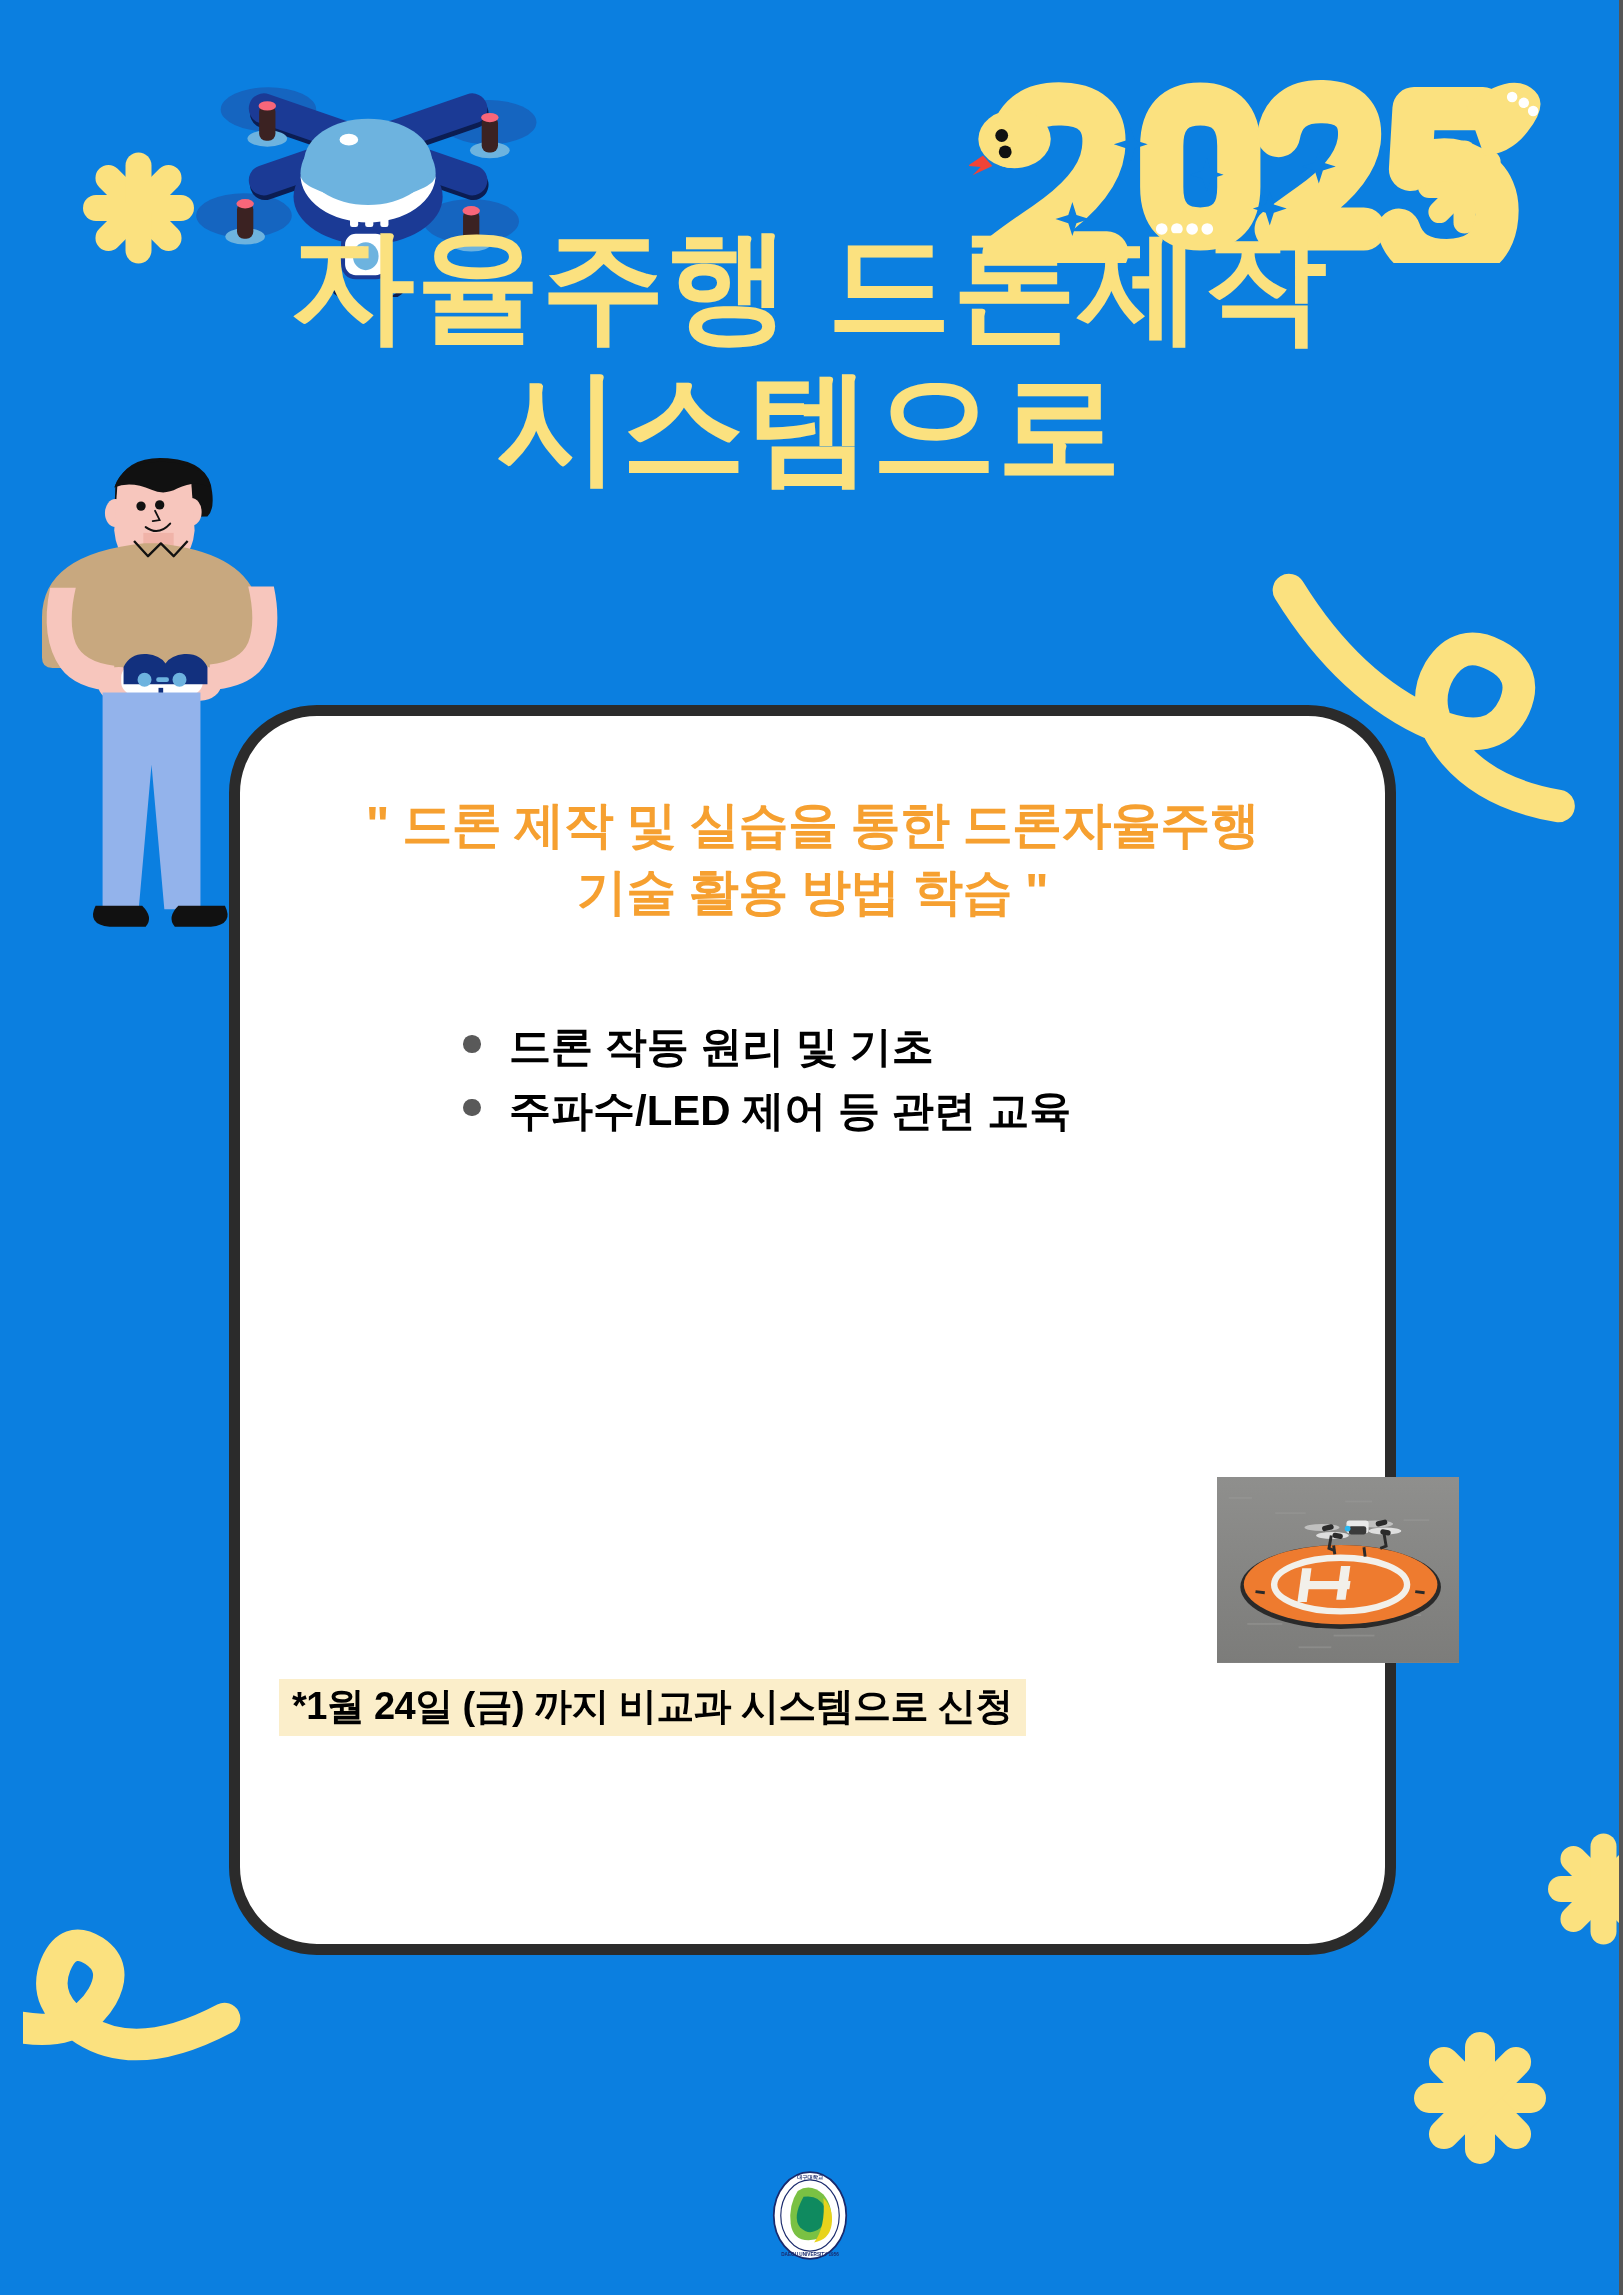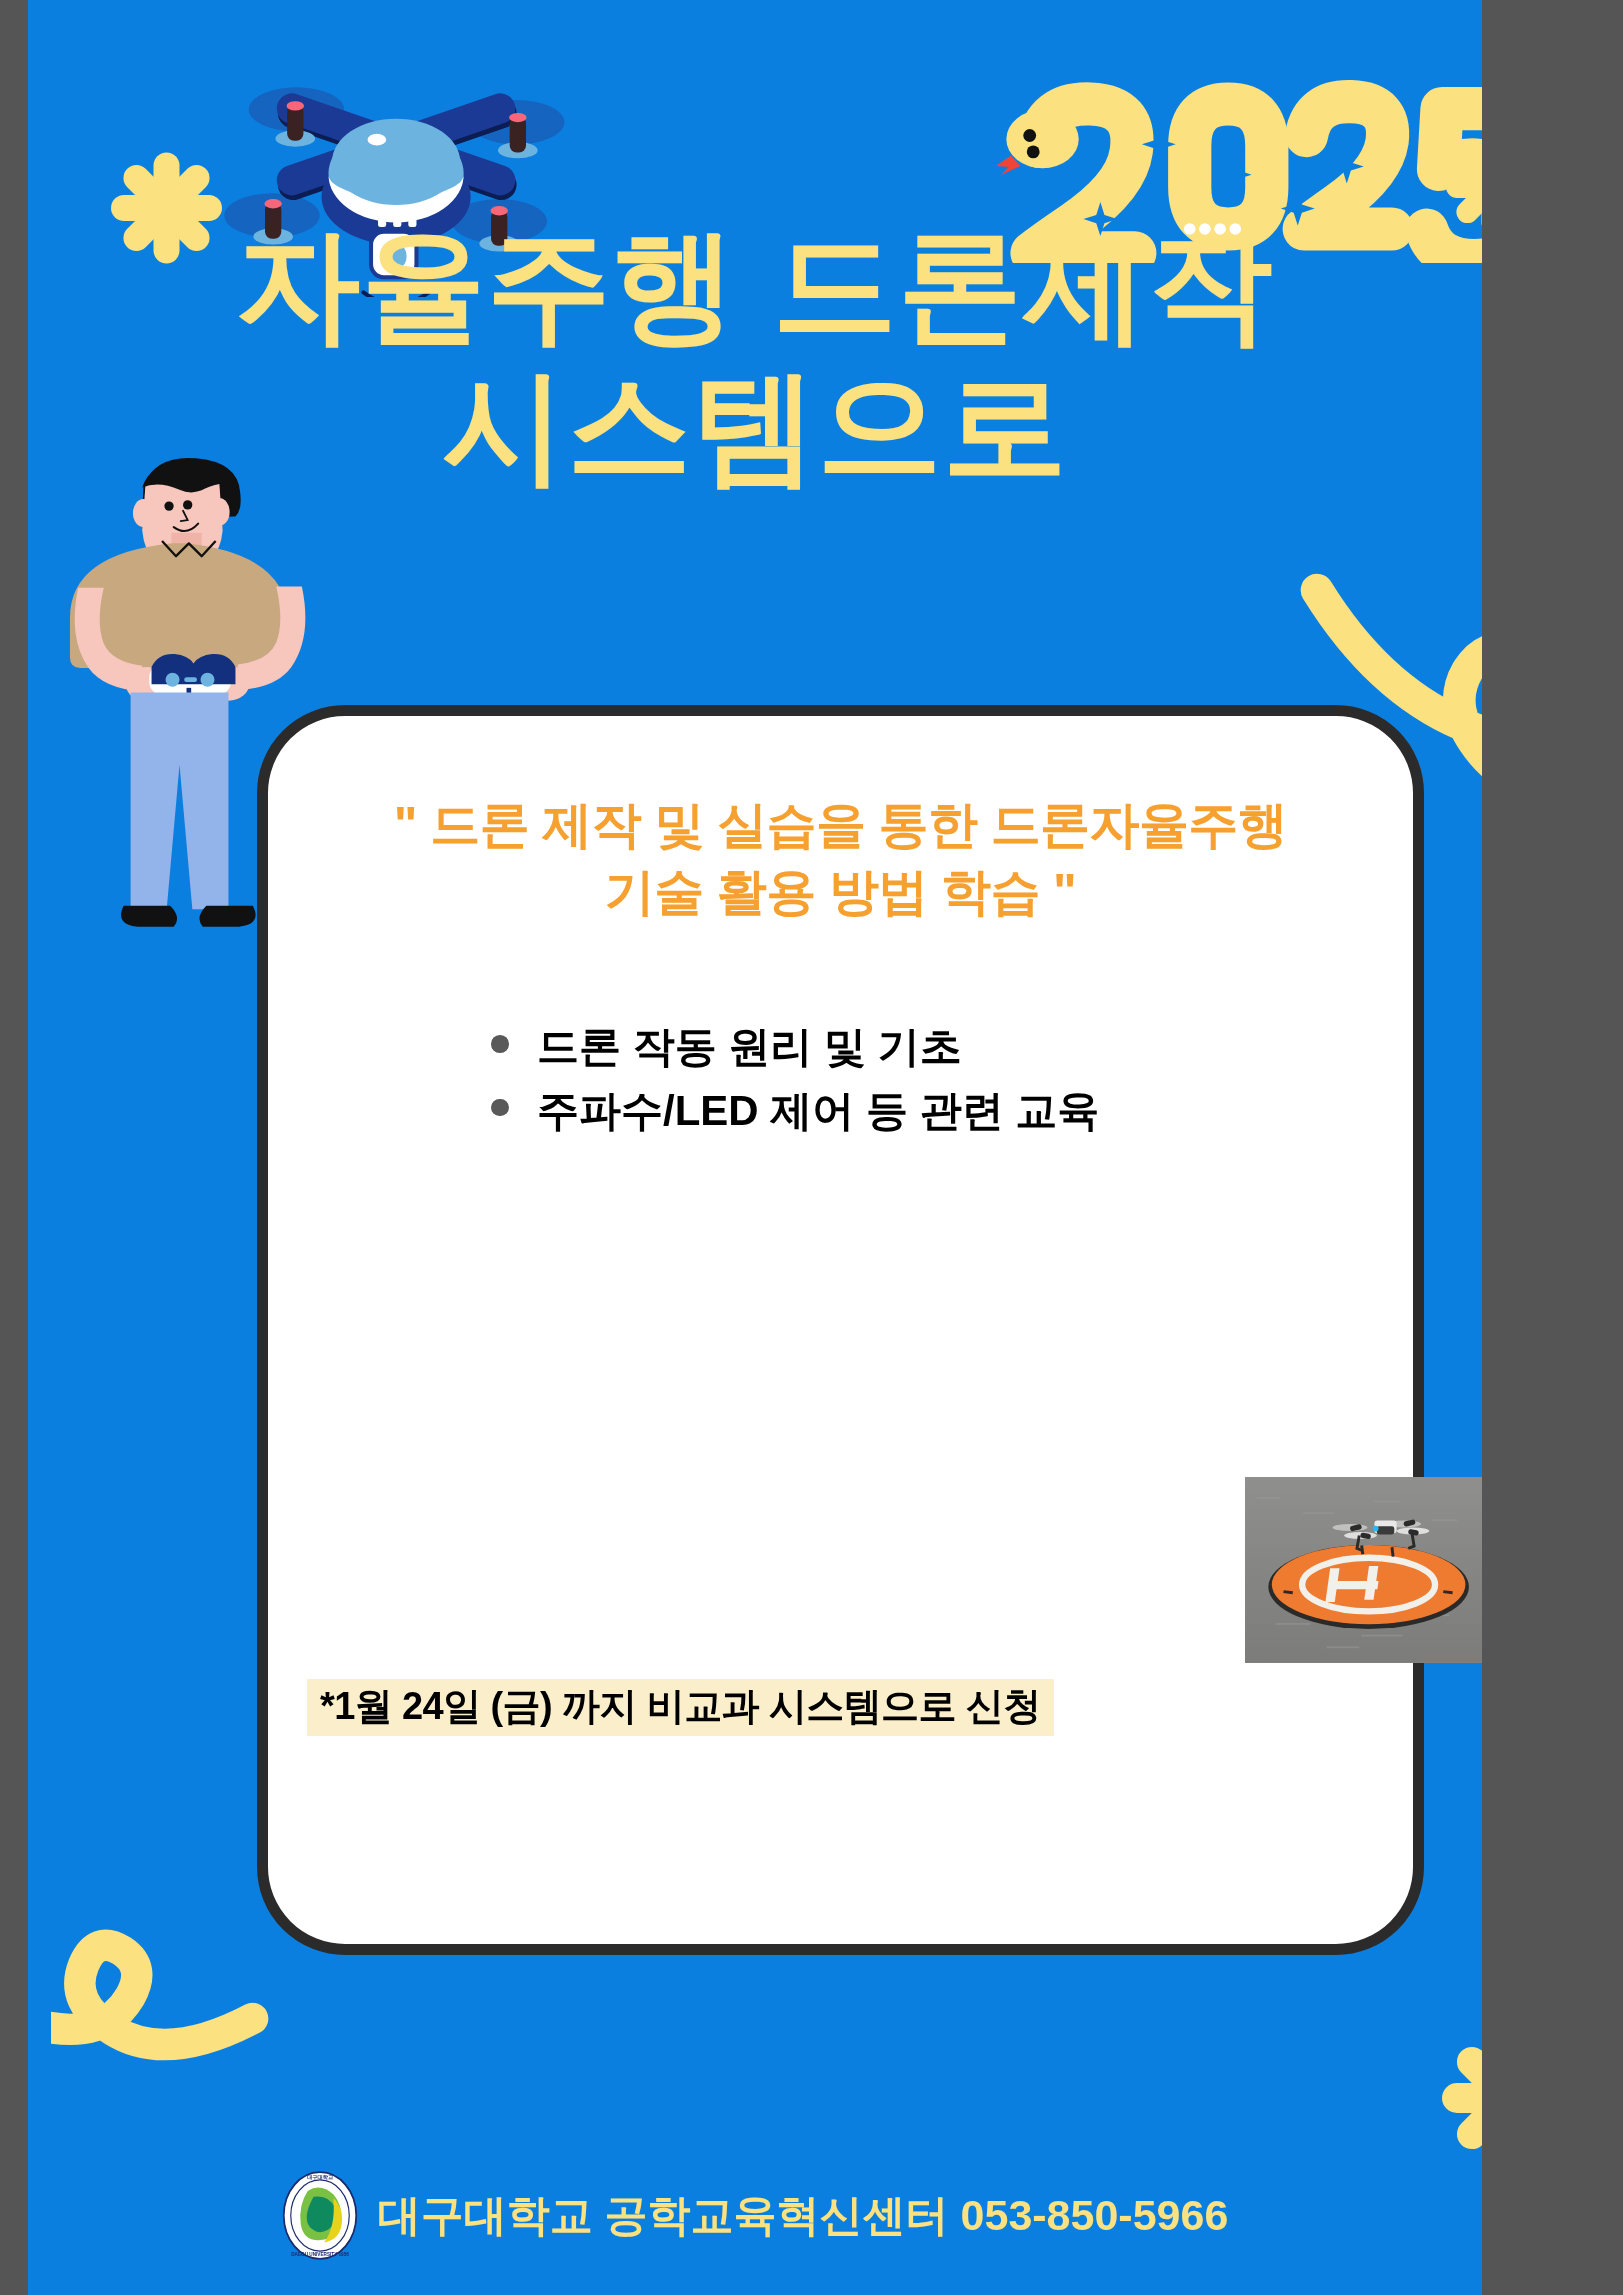--- a/index.html
+++ b/index.html
@@ -1,23 +1,22 @@
 <!DOCTYPE html>
 <html style="font-size:9.3px"><head>
 <meta charset="utf-8">
 <style>
   html,body{margin:0;padding:0;background:#555;}
   body{font-family:"Liberation Sans", sans-serif;}
 
   #poster{
     position:relative;
-    width:1454px;height:2295px;
+    width:1619px;height:2295px;
     background:#0b7fe0;
     overflow:hidden;
-    margin-left:28px;
   }
 
   
   .sparkle{position:absolute;}
   .sparkle span{
     position:absolute;left:50%;top:50%;
     background:#fbe17f;border-radius:583px;
     transform-origin:50% 50%;
   }
 
@@ -404,17 +403,16 @@
         <ellipse cx="65" cy="76" rx="50" ry="61" fill="#ffffff" stroke="#1a2a6c" stroke-width="2"></ellipse>
         <path d="M44 34 q22 -14 44 6 q18 22 12 50 q-6 26 -34 28 q-30 2 -34 -28 q-4 -32 12 -56z" fill="#7ac143"></path>
         <path d="M54 44 q26 -4 36 18 q8 22 -8 36 q-18 14 -34 -2 q-14 -16 6 -52z" fill="#0f8a5f"></path>
         <path d="M88 46 q18 18 14 46 q-4 26 -30 30 q20 -26 16 -76z" fill="#e8d31c"></path>
         <g fill="#1a2a6c" font-family="'Liberation Sans',sans-serif" font-size="9" font-weight="bold" text-anchor="middle">
           <text x="65" y="14">대구대학교</text>
           <text x="65" y="146" font-size="8">DAEGU UNIVERSITY 1956</text>
         </g>
       </svg>
     </div>
-    <div class="footer-text">대구대학교 공학교육혁신센터 053-850-5966</div>
   </div>
 
 </div>
 
 
 </body></html>

